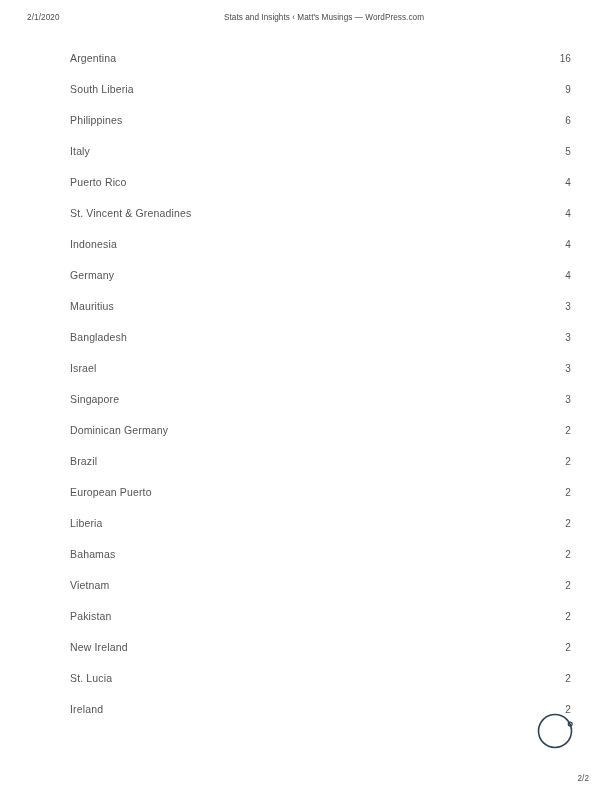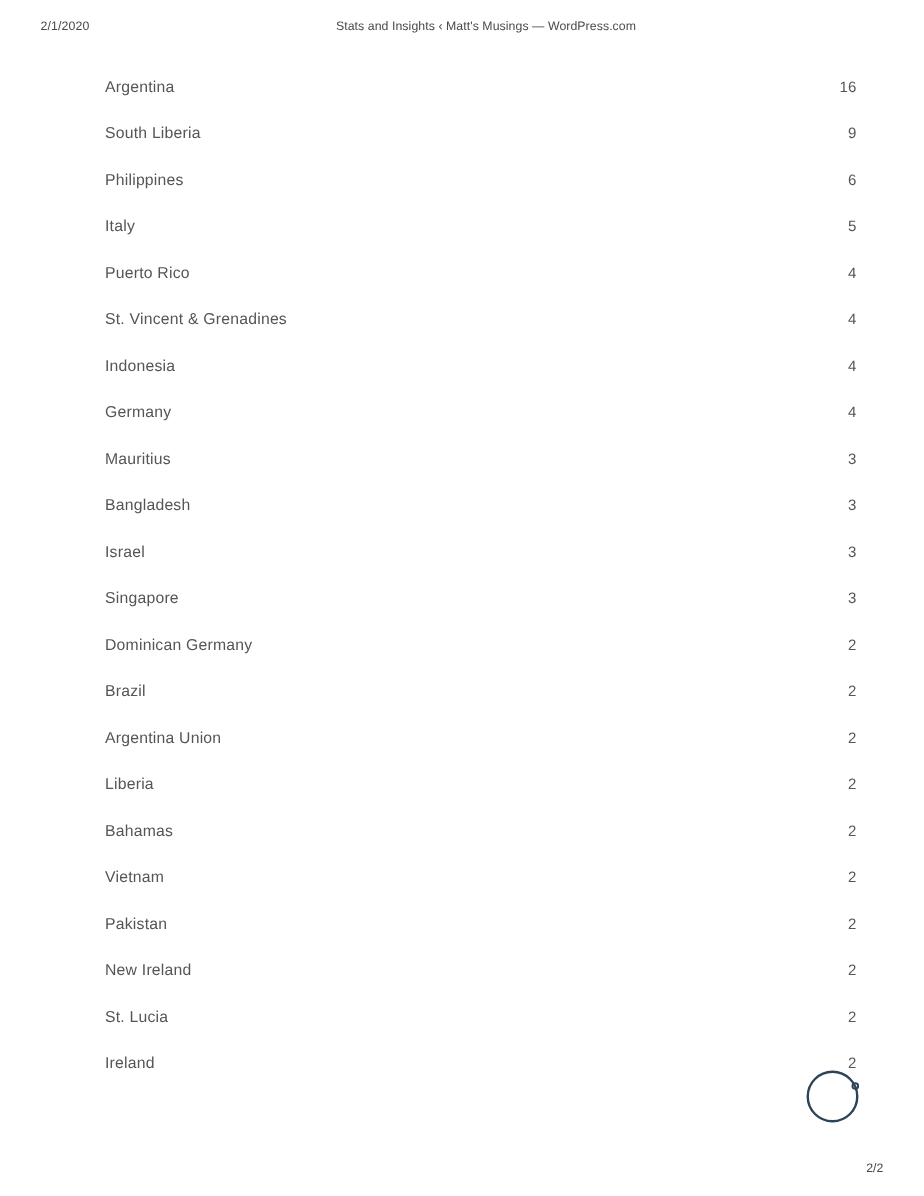--- a/index.html
+++ b/index.html
@@ -180,21 +180,21 @@
     </div>
     <div class="country-row">
       <span class="country-name">Dominican Germany</span>
       <span class="country-value">2</span>
     </div>
     <div class="country-row">
       <span class="country-name">Brazil</span>
       <span class="country-value">2</span>
     </div>
     <div class="country-row">
-      <span class="country-name">Argentina Union</span>
+      <span class="country-name">European Puerto</span>
       <span class="country-value">2</span>
     </div>
     <div class="country-row">
       <span class="country-name">Liberia</span>
       <span class="country-value">2</span>
     </div>
     <div class="country-row">
       <span class="country-name">Bahamas</span>
       <span class="country-value">2</span>
     </div>

